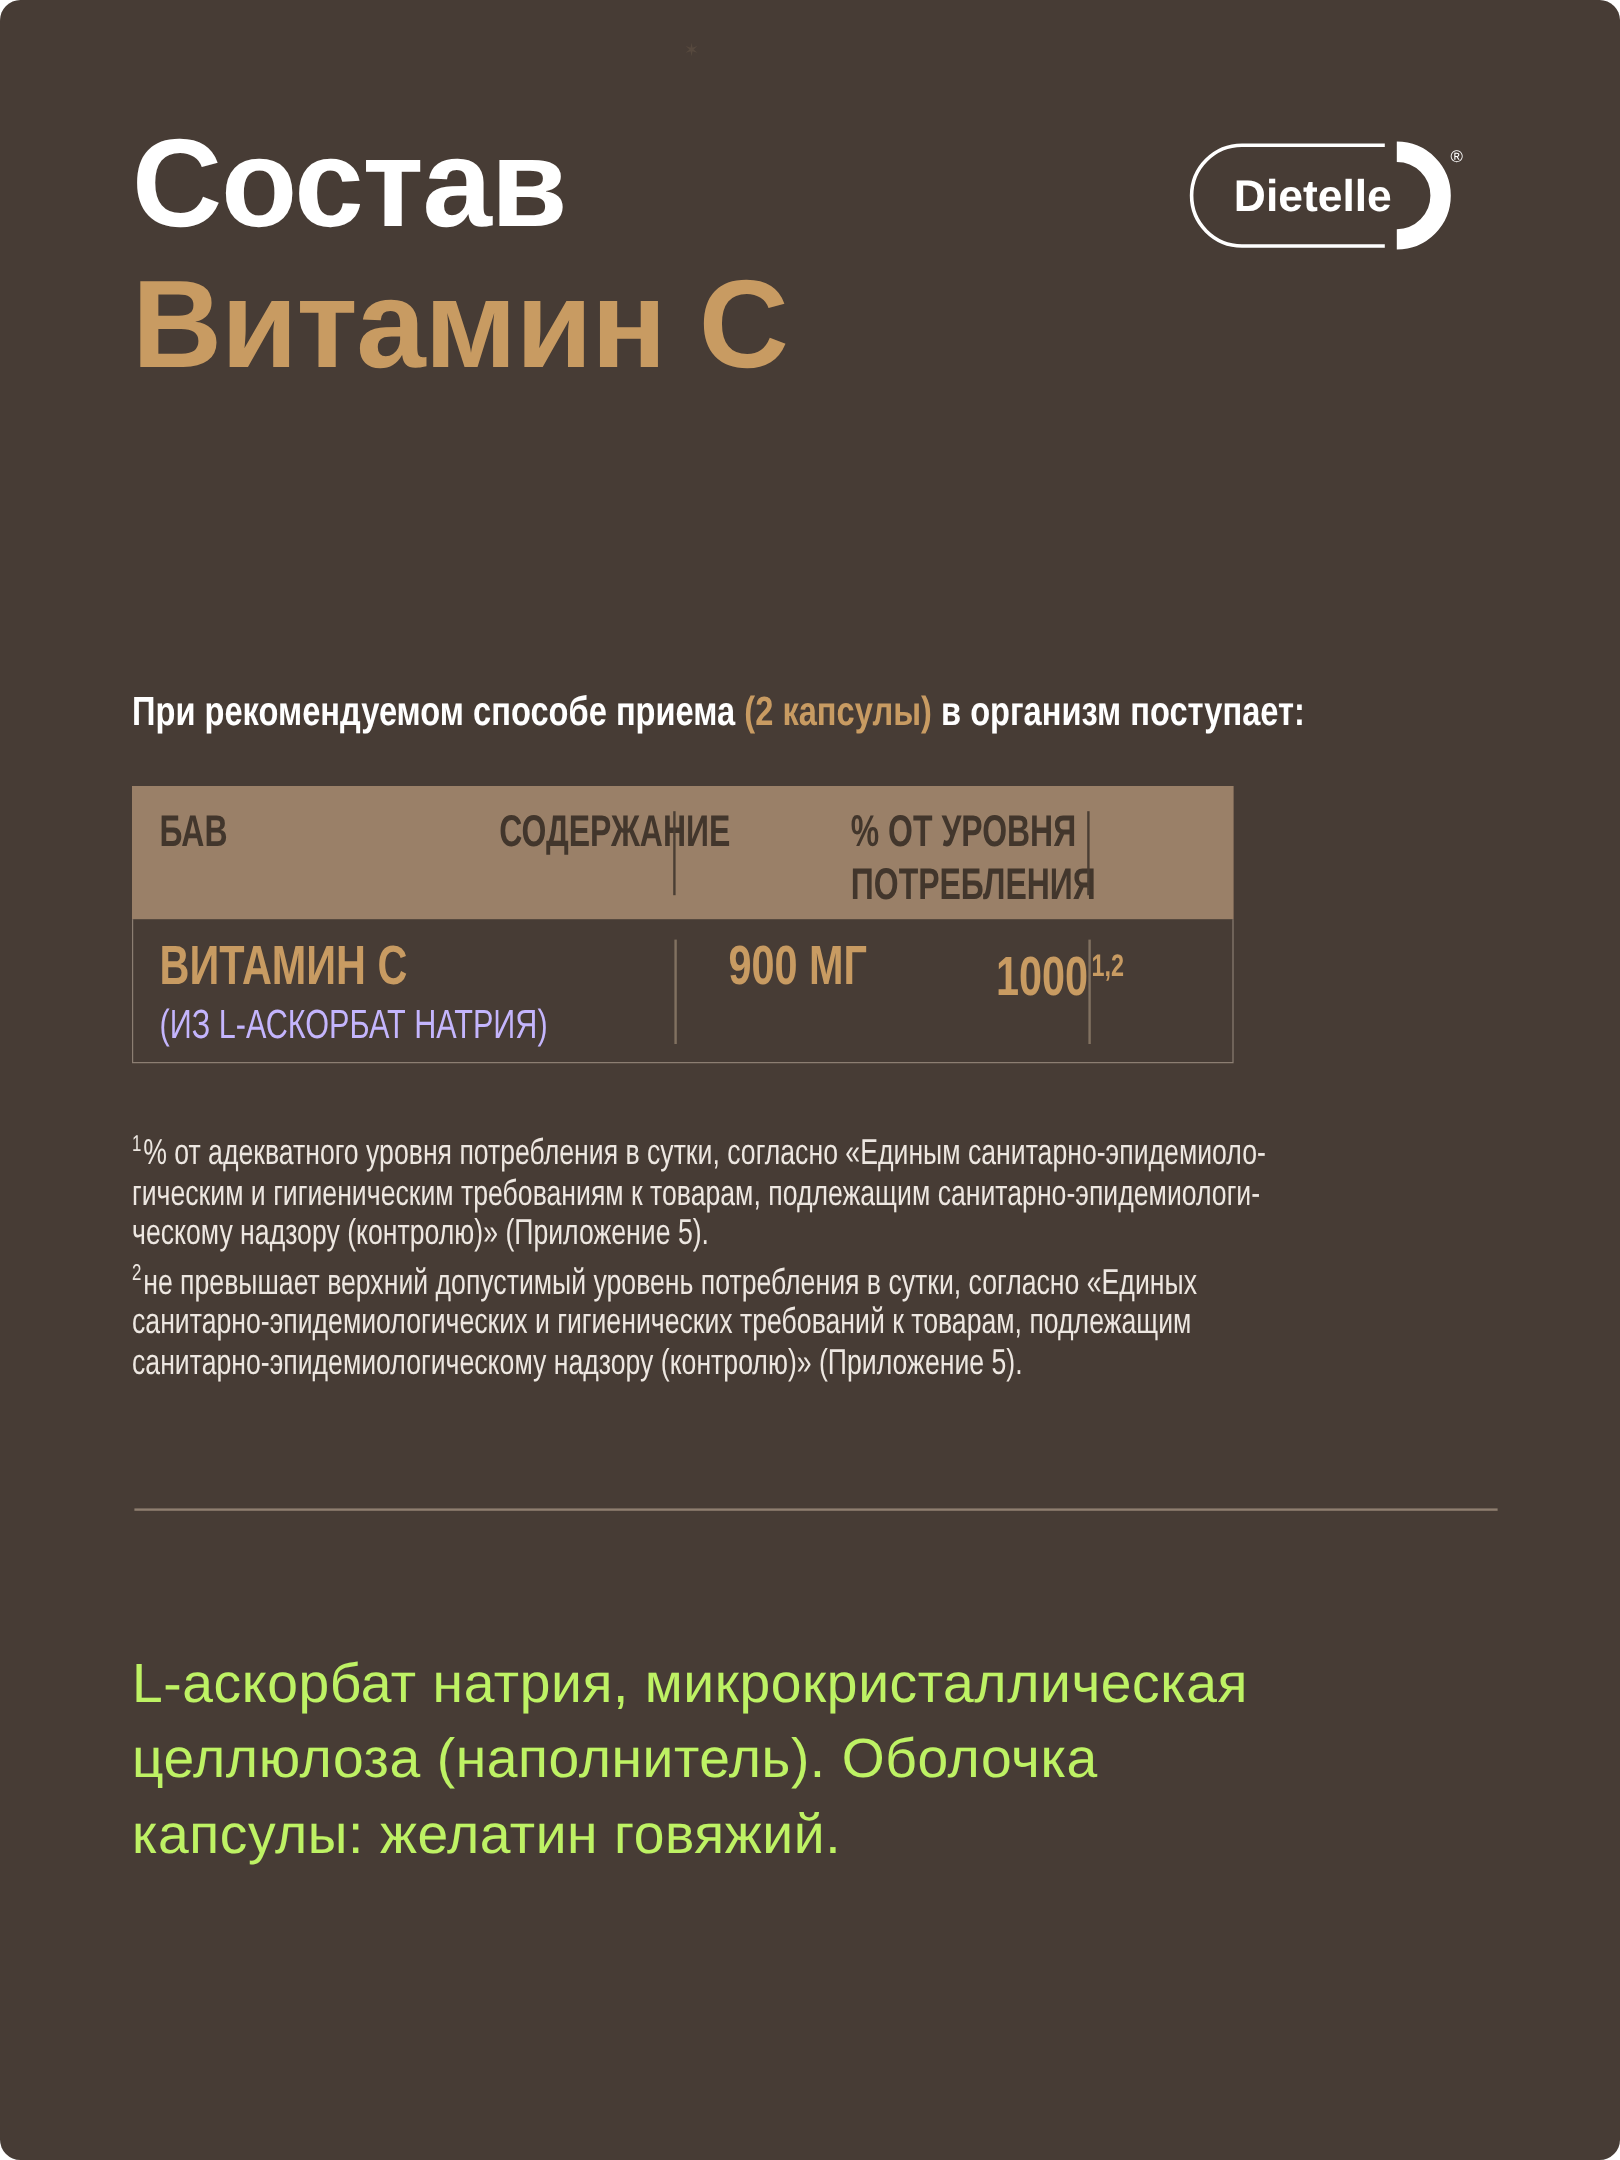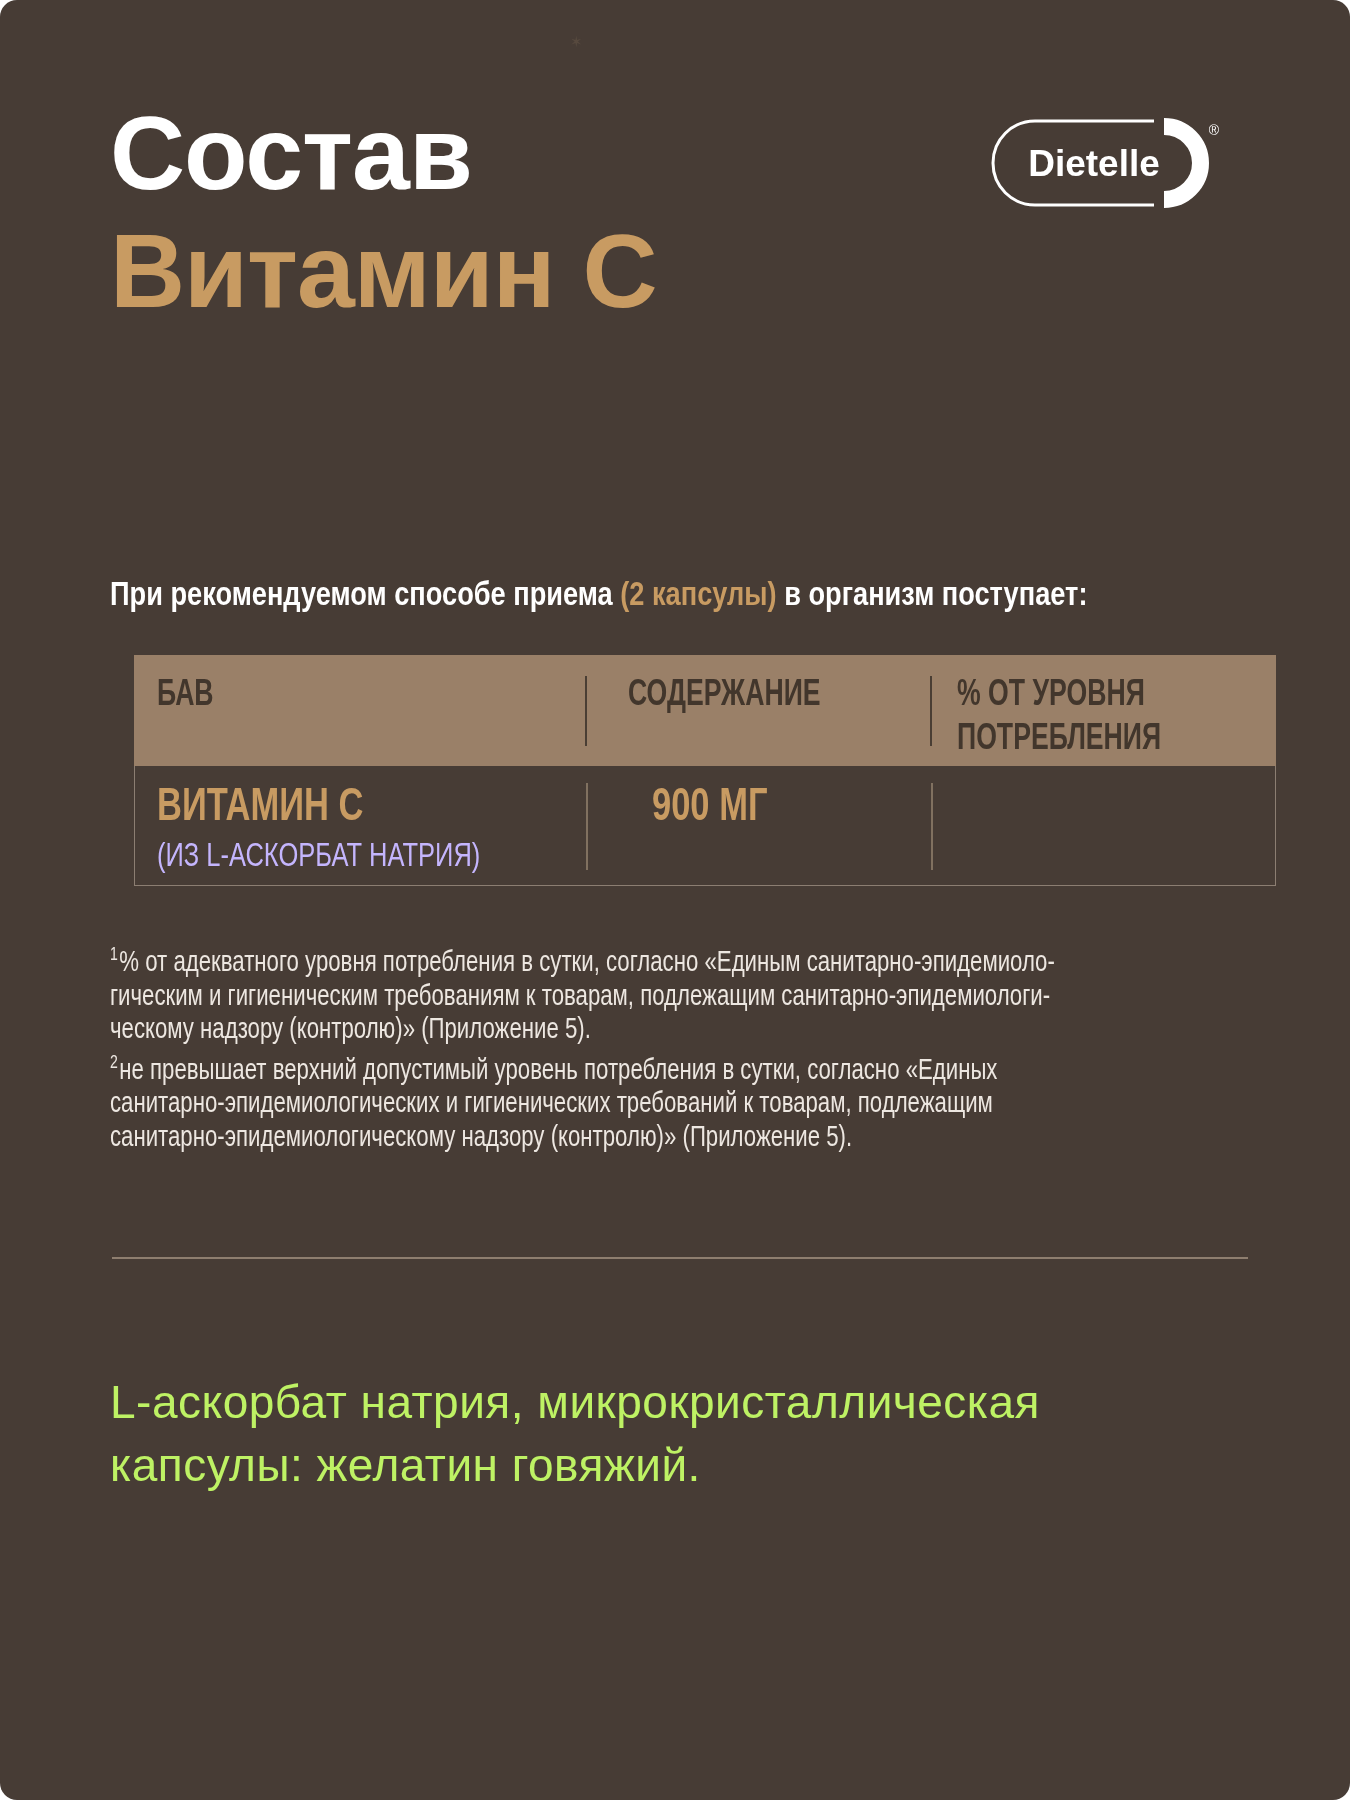--- a/index.html
+++ b/index.html
@@ -27,21 +27,21 @@
   .star { left:570px; top:33px; font-size:15px; color:#5A4C40; opacity:0.85; }
 
   
   .logo { left:988px; top:116px; }
 
   
   .intro { left:110px; top:574px; font-size:34px; font-weight:bold; color:#FFFFFF; }
   .intro .hl { color:#C89B62; }
 
   
-  .table { left:110px; top:655px; width:1142px;margin-left:24px; }
+  .table { left:110px; top:655px; width:918px; }
   .thead { position:relative; display:flex; height:111px; background:#9A8068; box-sizing:border-box; }
   .th { box-sizing:border-box; padding-top:16px; color:#42362C; font-weight:bold; font-size:37px; line-height:44px; }
   .c1 { width:452px; padding-left:23px; }
   .c2 { width:345px; padding-left:42px; }
   .c3 { width:345px; padding-left:26px; }
   .th .wrapblock { display:inline-block; width:440px; white-space:normal; transform:scaleX(0.72); transform-origin:0 0; }
   .vdiv-h { position:absolute; top:21px; width:2px; height:70px; background:#4A3E34; }
   .vdiv-r { position:absolute; top:17px; width:2px; height:87px; background:#94836F; opacity:0.75; }
   .dvh1 { left:451px; } .dvh2 { left:796px; }
   .trow { position:relative; display:flex; height:120px; box-sizing:border-box;
@@ -112,34 +112,40 @@
         </div>
         <div class="substance-note">
           <span class="cond sx75">(ИЗ L-АСКОРБАТ НАТРИЯ)</span>
         </div>
       </div>
       <div class="c2">
         <div class="cellval">
           <span class="cond sx75">900 МГ</span>
         </div>
       </div>
+      <div class="c3">
+        <div class="cellval">
+          <span class="cond sx75"><span>1000</span> <sup class="dv">1,2</sup></span>
+        </div>
+      </div>
       <div class="vdiv-r dvh1"></div>
       <div class="vdiv-r dvh2"></div>
     </div>
   </div>
 
   <div class="abs footnotes">
     <div class="fn-line"><sup class="fn">1</sup><span>% от адекватного уровня потребления в сутки, согласно «Единым санитарно-эпидемиоло-</span></div>
     <div class="fn-line"><span>гическим и гигиеническим требованиям к товарам, подлежащим санитарно-эпидемиологи-</span></div>
     <div class="fn-line"><span>ческому надзору (контролю)» (Приложение 5).</span></div>
     <div class="fn-line"><sup class="fn">2</sup><span>не превышает верхний допустимый уровень потребления в сутки, согласно «Единых</span></div>
     <div class="fn-line"><span>санитарно-эпидемиологических и гигиенических требований к товарам, подлежащим</span></div>
     <div class="fn-line"><span>санитарно-эпидемиологическому надзору (контролю)» (Приложение 5).</span></div>
   </div>
 
   <div class="abs divider"></div>
 
   <div class="abs ingredients">
     <div>L-аскорбат натрия, микрокристаллическая</div>
+    <div>целлюлоза (наполнитель). Оболочка</div>
     <div>капсулы: желатин говяжий.</div>
   </div>
 
 </div>
 
 </body></html>

